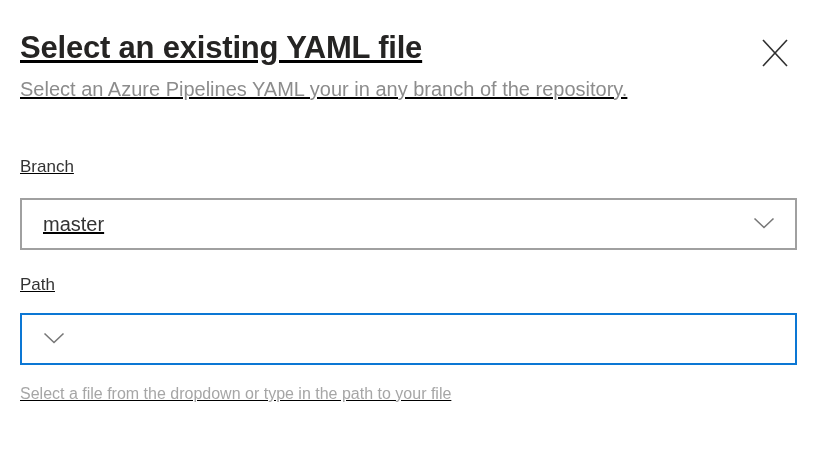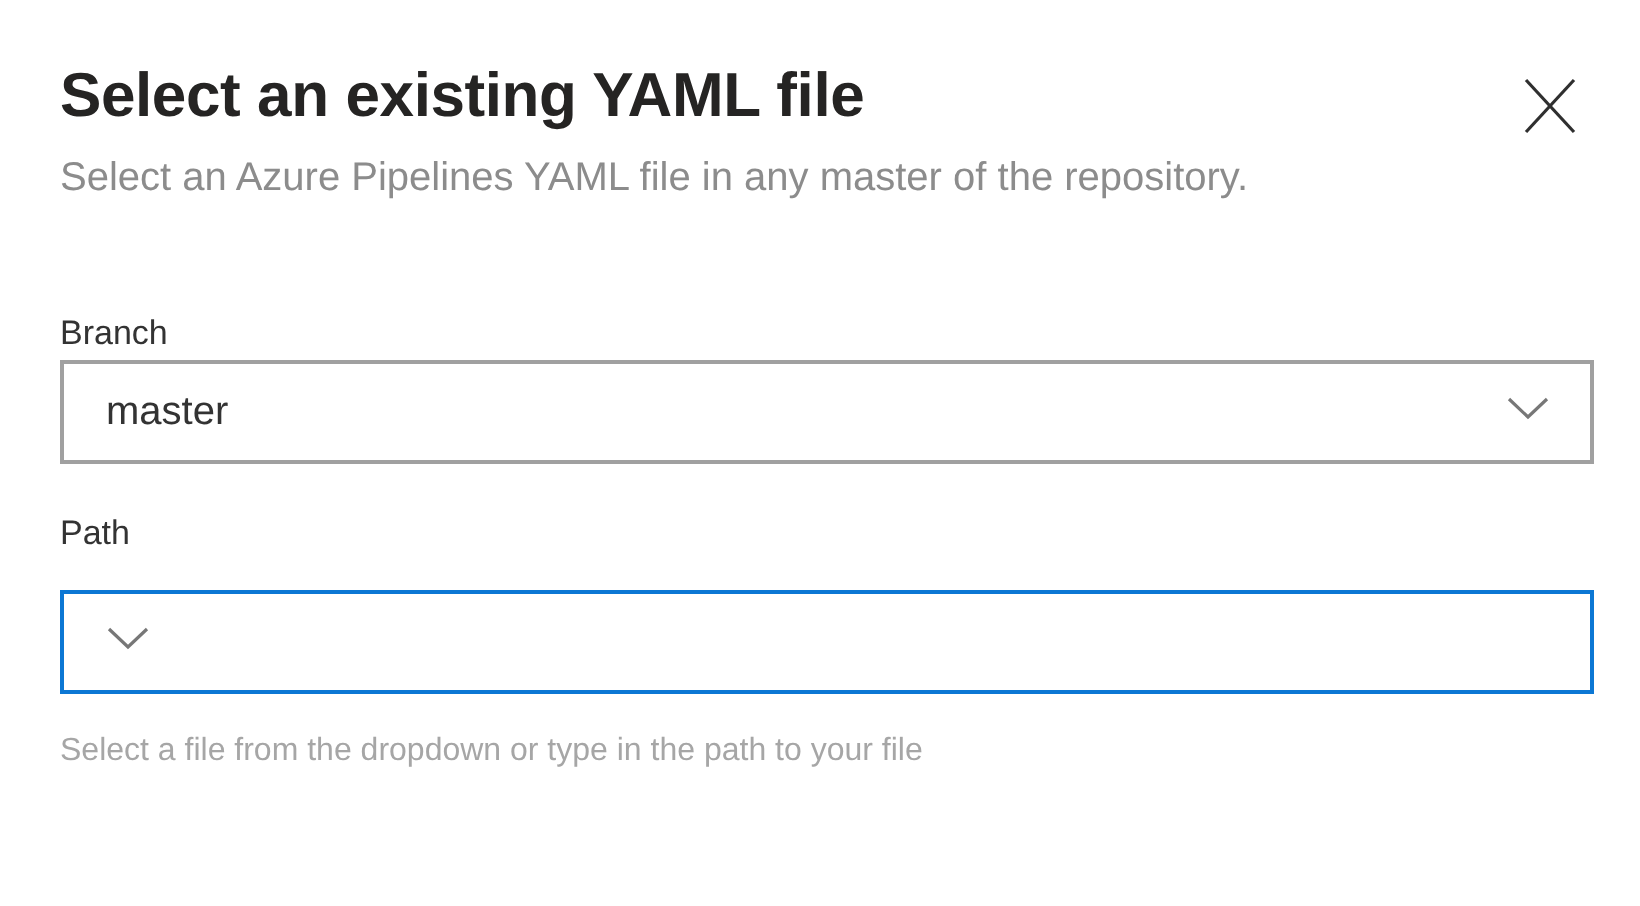--- a/index.html
+++ b/index.html
@@ -14,21 +14,22 @@
   *{box-sizing:border-box;}
   html,body{margin:0;padding:0;background:#ffffff;}
   body{
     width:820px;height:453px;
     font-family:"Liberation Sans","DejaVu Sans",sans-serif;
     overflow:hidden;
   }
   .dialog{
     position:relative;
     width:820px;height:413px;
-    padding:30px 23px 0 30px;
+    padding:30px 23px 0 20px;
+    text-decoration:underline;
   }
   .dialog-title{
     margin:0;
     font-size:31px;
     line-height:36px;
     font-weight:700;
     letter-spacing:-0.2px;
     color:var(--text-dark);
   }
   .close-btn{
@@ -50,20 +51,21 @@
     display:block;
     margin-top:52px;
     font-size:17px;
     line-height:26px;
     color:var(--text-mid);
   }
   .field-label.path{
     margin-top:22px;
   }
   .dropdown{
+    margin-top:18px;
     height:52px;
     width:100%;
     border:2px solid var(--border-gray);
     background:#ffffff;
     display:flex;
     align-items:center;
     padding:0 20px 0 21px;
     cursor:pointer;
   }
   .dropdown.focused{
@@ -94,21 +96,21 @@
 
   <button class="close-btn" aria-label="Close">
     <span style="display:block;height:30px;">
       <svg width="30" height="30" viewBox="0 0 30 30">
         <line x1="3" y1="2" x2="27" y2="28" stroke="#2f2f2f" stroke-width="1.6"></line>
         <line x1="27" y1="2" x2="3" y2="28" stroke="#2f2f2f" stroke-width="1.6"></line>
       </svg>
     </span>
   </button>
 
-  <p class="subtitle">Select an Azure Pipelines YAML file in any master of the repository.</p>
+  <p class="subtitle">Select an Azure Pipelines YAML your in any branch of the repository.</p>
 
   <label class="field-label">Branch</label>
 
   <div class="dropdown">
     <span class="value">master</span>
     <span class="chev">
       <svg width="22" height="12" viewBox="0 0 22 12">
         <path d="M1.5 1.5 L11 10.5 L20.5 1.5" fill="none" stroke="#777777" stroke-width="1.6"></path>
       </svg>
     </span>

